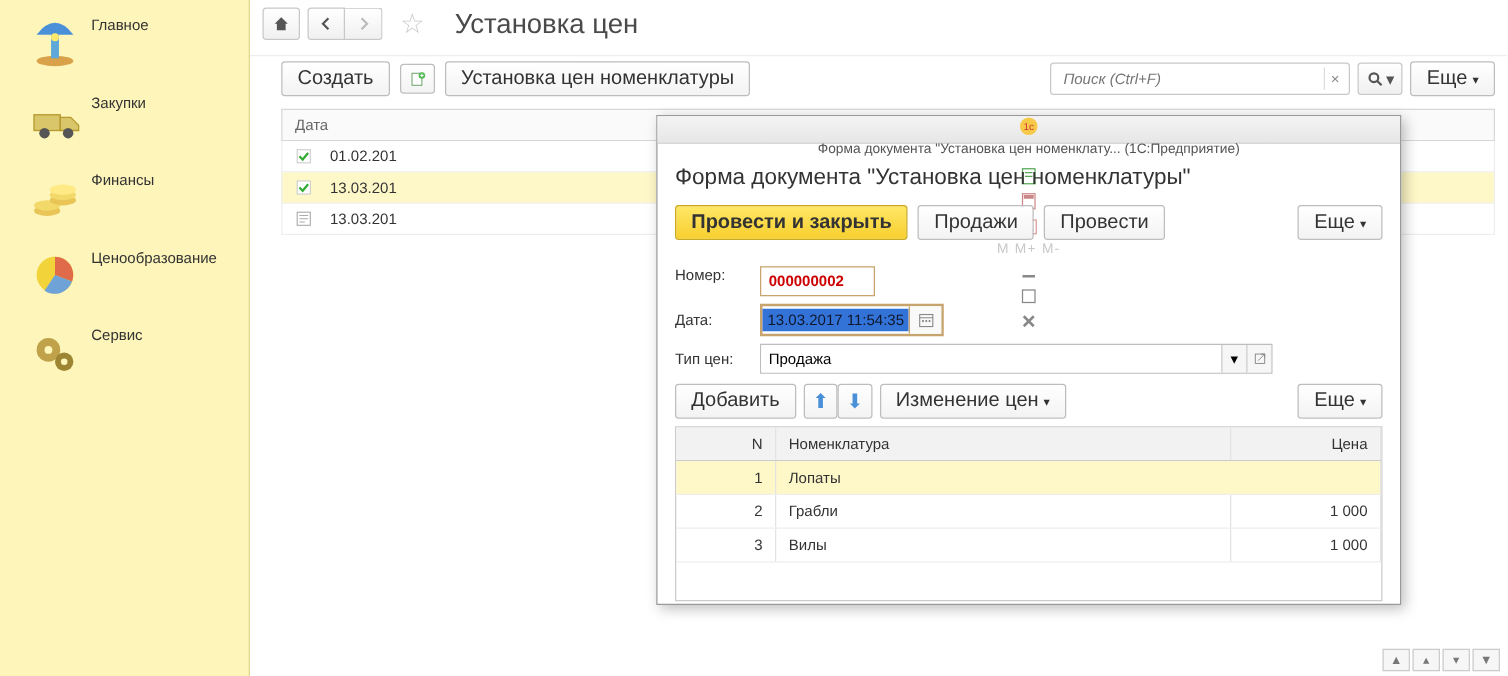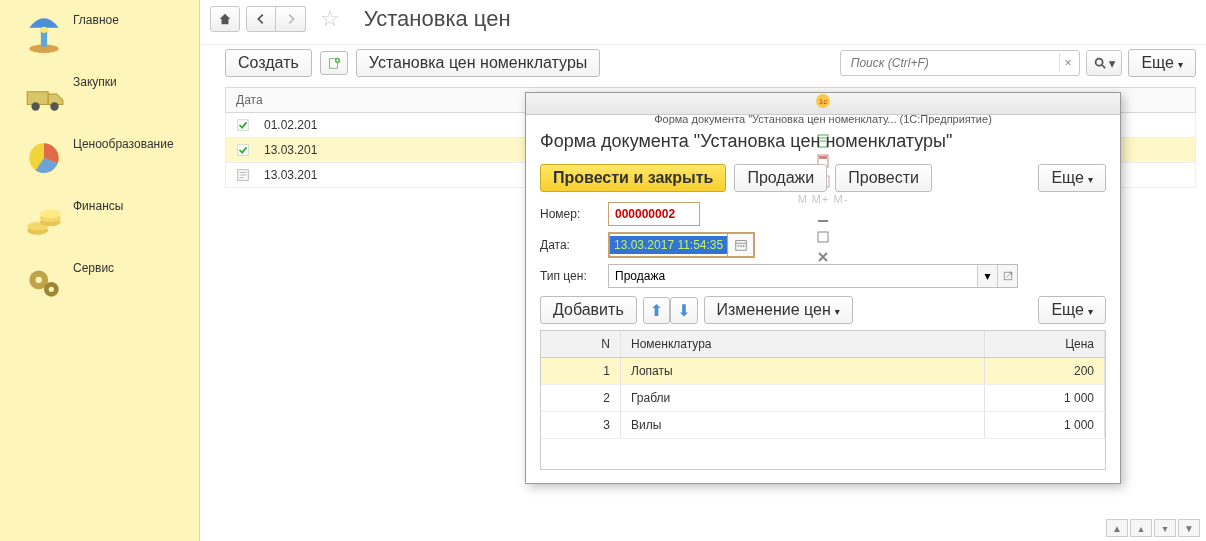--- a/index.html
+++ b/index.html
@@ -97,24 +97,24 @@
     background: linear-gradient(#ffe766,#f7cf2f); border:1px solid #caa91c;
     font-weight:bold; color:#333;
   }
   .dlg-toolbar .more-right { margin-left:auto; }
   .field-row { display:flex; align-items:center; margin-bottom:6px; gap:8px;}
   .field-label { width:60px; color:#333; }
   .field-input {
     border:1px solid #c7a36e; background:#fff; padding:3px 6px; font-size:12px;
     height:24px;
   }
-  .num-input { width:92px; color:#c00; font-weight:bold;}
+  .num-input { width:92px; color:#c00; font-weight:bold;margin-top:11px;}
   .date-wrap { display:flex; align-items:center; border:2px solid #c7a36e; height:26px;}
   .date-val {
-    background:#3373d8; color:#bef264; padding:2px 4px; font-size:12px;
+    background:#3373d8; color:#0f172a; padding:2px 4px; font-size:12px;
   }
   .date-btn {
     width:26px; height:22px; border-left:1px solid #c7a36e; display:flex; align-items:center; justify-content:center;
     background:#f9f9f9; cursor:pointer;
   }
   .type-row .combo {
     display:flex; border:1px solid #bdbdbd; height:24px; width:410px;
   }
   .combo input { border:none; outline:none; flex:1; padding:0 6px; font-size:12px;}
   .combo .cbtn { width:20px; border-left:1px solid #ccc; display:flex; align-items:center; justify-content:center; cursor:pointer; background:#f6f6f6;}
@@ -173,38 +173,38 @@
             <path d="M24 18 h8 l6 6 v4 h-14 z" fill="#d9c56a" stroke="#b59b2e"></path>
             <circle cx="12" cy="30" r="4" fill="#555"></circle>
             <circle cx="30" cy="30" r="4" fill="#555"></circle>
           </svg>
       </span>
       <span class="sidebar-label">Закупки</span>
     </div>
     <div class="sidebar-item">
       <span class="sidebar-icon">
         <svg viewBox="0 0 40 40">
-            <circle cx="20" cy="20" r="14" fill="#f2d33a"></circle>
-            <path d="M20 20 L20 6 A14 14 0 0 1 33 25 Z" fill="#e06b4a"></path>
-            <path d="M20 20 L33 25 A14 14 0 0 1 12 32 Z" fill="#6fa3d8"></path>
-          </svg>
-      </span>
-      <span class="sidebar-label">Ценообразование</span>
-    </div>
-    <div class="sidebar-item">
-      <span class="sidebar-icon">
-        <svg viewBox="0 0 40 40">
             <ellipse cx="14" cy="30" rx="10" ry="4" fill="#e8c556"></ellipse>
             <ellipse cx="14" cy="26" rx="10" ry="4" fill="#f2d96a"></ellipse>
             <ellipse cx="26" cy="22" rx="10" ry="4" fill="#e8c556"></ellipse>
             <ellipse cx="26" cy="18" rx="10" ry="4" fill="#f2d96a"></ellipse>
             <ellipse cx="26" cy="14" rx="10" ry="4" fill="#ffea85"></ellipse>
           </svg>
       </span>
       <span class="sidebar-label">Финансы</span>
+    </div>
+    <div class="sidebar-item">
+      <span class="sidebar-icon">
+        <svg viewBox="0 0 40 40">
+            <circle cx="20" cy="20" r="14" fill="#f2d33a"></circle>
+            <path d="M20 20 L20 6 A14 14 0 0 1 33 25 Z" fill="#e06b4a"></path>
+            <path d="M20 20 L33 25 A14 14 0 0 1 12 32 Z" fill="#6fa3d8"></path>
+          </svg>
+      </span>
+      <span class="sidebar-label">Ценообразование</span>
     </div>
     <div class="sidebar-item">
       <span class="sidebar-icon">
         <svg viewBox="0 0 40 40">
             <circle cx="15" cy="18" r="9" fill="#bfa24a"></circle>
             <circle cx="15" cy="18" r="3" fill="#fdf5ba"></circle>
             <circle cx="27" cy="27" r="7" fill="#9e8534"></circle>
             <circle cx="27" cy="27" r="2.5" fill="#fdf5ba"></circle>
           </svg>
       </span>
@@ -405,21 +405,20 @@
 
         <div class="grid">
           <div class="grid-header">
             <div class="gh col-n">N</div>
             <div class="gh col-name">Номенклатура</div>
             <div class="gh col-price">Цена</div>
           </div>
           <div class="grid-row selected">
             <div class="gc col-n">1</div>
             <div class="gc col-name">Лопаты</div>
-            <div class="gc col-price">200</div>
           </div>
           <div class="grid-row">
             <div class="gc col-n">2</div>
             <div class="gc col-name">Грабли</div>
             <div class="gc col-price">1 000</div>
           </div>
           <div class="grid-row">
             <div class="gc col-n">3</div>
             <div class="gc col-name">Вилы</div>
             <div class="gc col-price">1 000</div>

